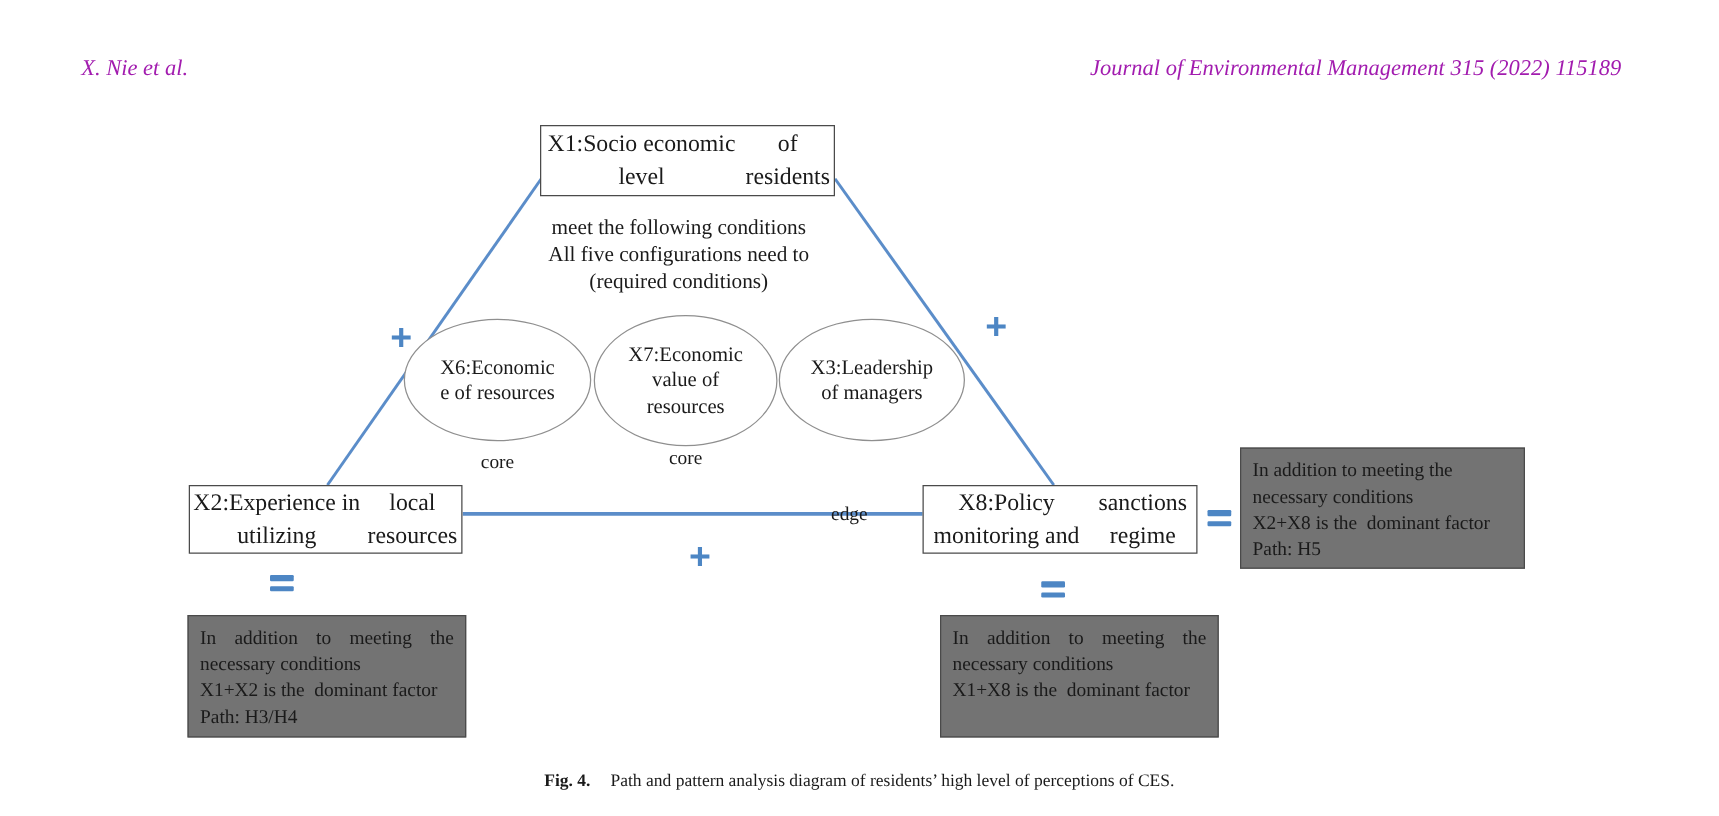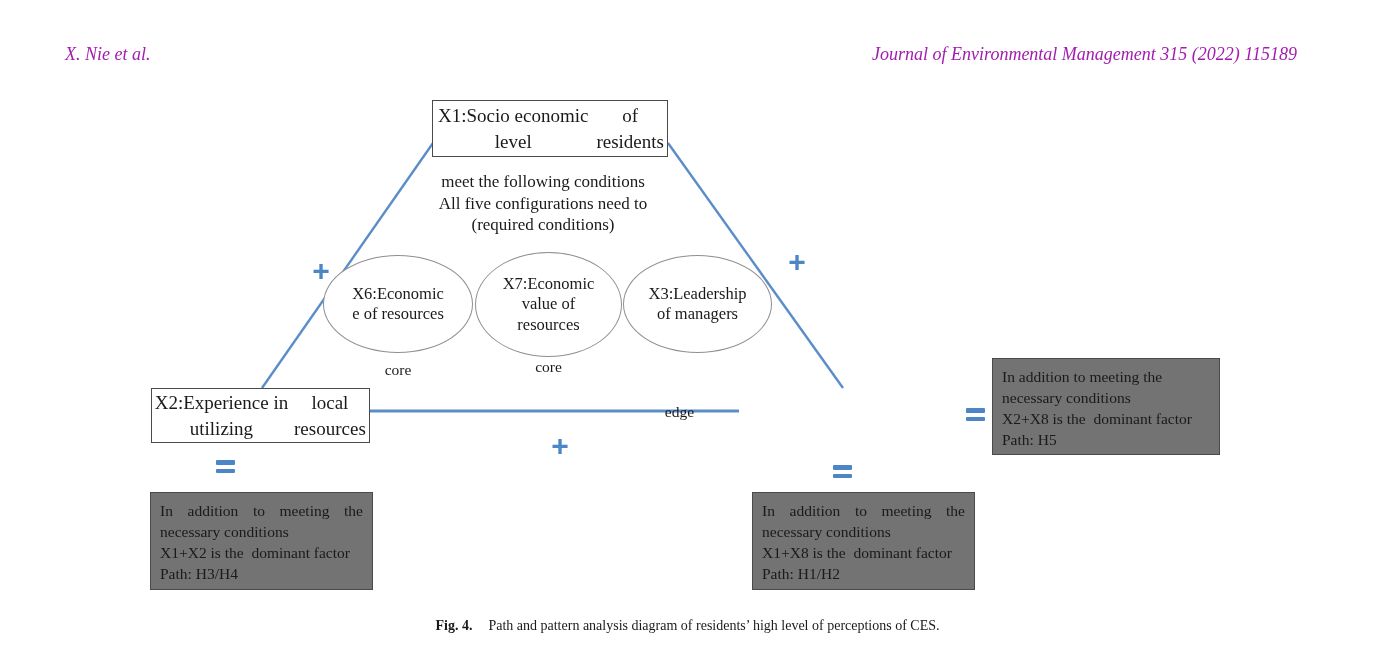--- a/index.html
+++ b/index.html
@@ -94,20 +94,24 @@
   <div class="tag" style="left:605px;top:361px;width:149px;margin-top:42px;">edge</div>
 
   <div class="plus" style="left:321px;top:271px;">+</div>
   <div class="plus" style="left:797px;top:262px;">+</div>
   <div class="plus" style="left:560px;top:446px;">+</div>
 
   <div class="node" style="left:151px;top:388px;width:219px;height:55px;text-align:center;">
     <div>X2:Experience in utilizing</div>
     <div>local resources</div>
   </div>
+  <div class="node" style="left:738px;top:388px;width:220px;height:55px;">
+    <div>X8:Policy monitoring and</div>
+    <div>sanctions regime</div>
+  </div>
 
   <div class="eq" style="left:216px;top:460px;">
     <div class="bar"></div>
     <div class="bar"></div>
   </div>
   <div class="eq" style="left:833px;top:465px;">
     <div class="bar"></div>
     <div class="bar"></div>
   </div>
   <div class="eq" style="left:966px;top:408px;">
@@ -118,21 +122,20 @@
   <div class="ann" style="left:150px;top:492px;width:223px;height:98px;">
     <div class="jline">In addition to meeting the</div>
     <div class="line">necessary conditions</div>
     <div class="line">X1+X2 is the  dominant factor</div>
     <div class="line">Path: H3/H4</div>
   </div>
   <div class="ann" style="left:752px;top:492px;width:223px;height:98px;">
     <div class="jline">In addition to meeting the</div>
     <div class="line">necessary conditions</div>
     <div class="line">X1+X8 is the  dominant factor</div>
-    <div class="line">Path: H1/H2</div>
   </div>
   <div class="ann" style="left:992px;top:358px;width:228px;height:97px;">
     <div class="line">In addition to meeting the</div>
     <div class="line">necessary conditions</div>
     <div class="line">X2+X8 is the  dominant factor</div>
     <div class="line">Path: H5</div>
   </div>
 
   <div class="caption">
     <span class="cap-label">Fig. 4.</span><span class="cap-text">Path and pattern analysis diagram of residents’ high level of perceptions of CES.</span>

